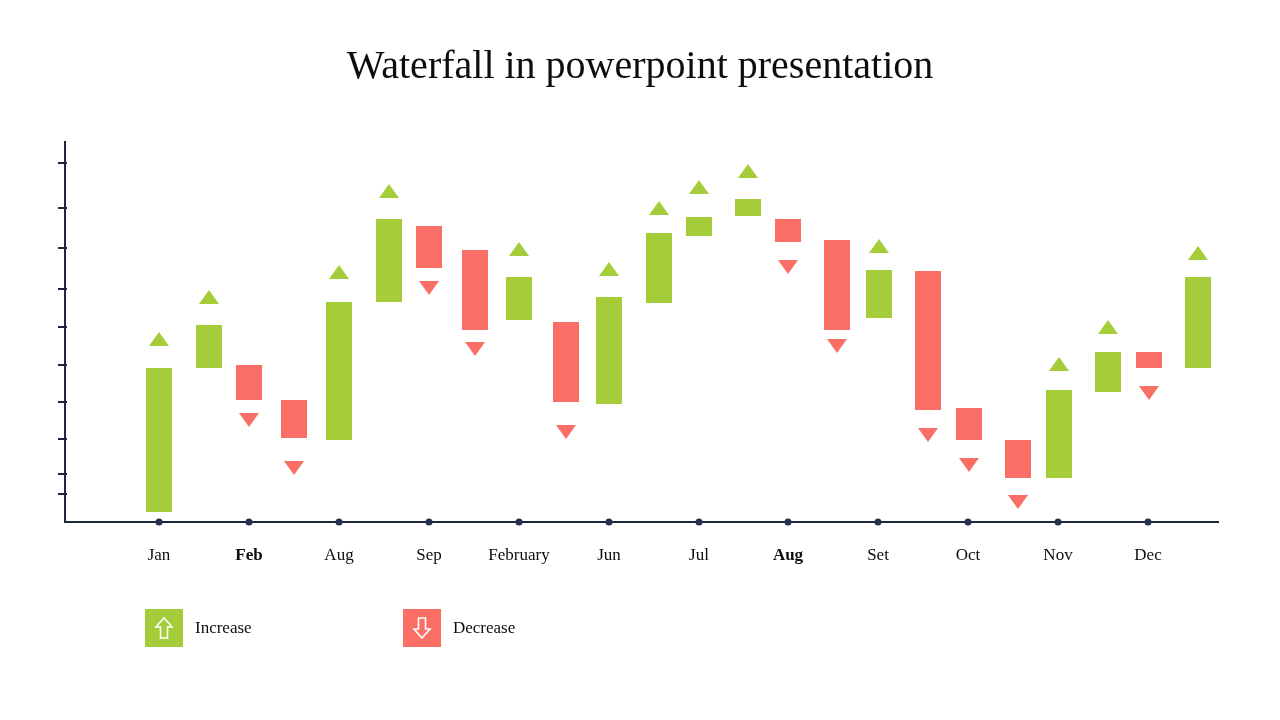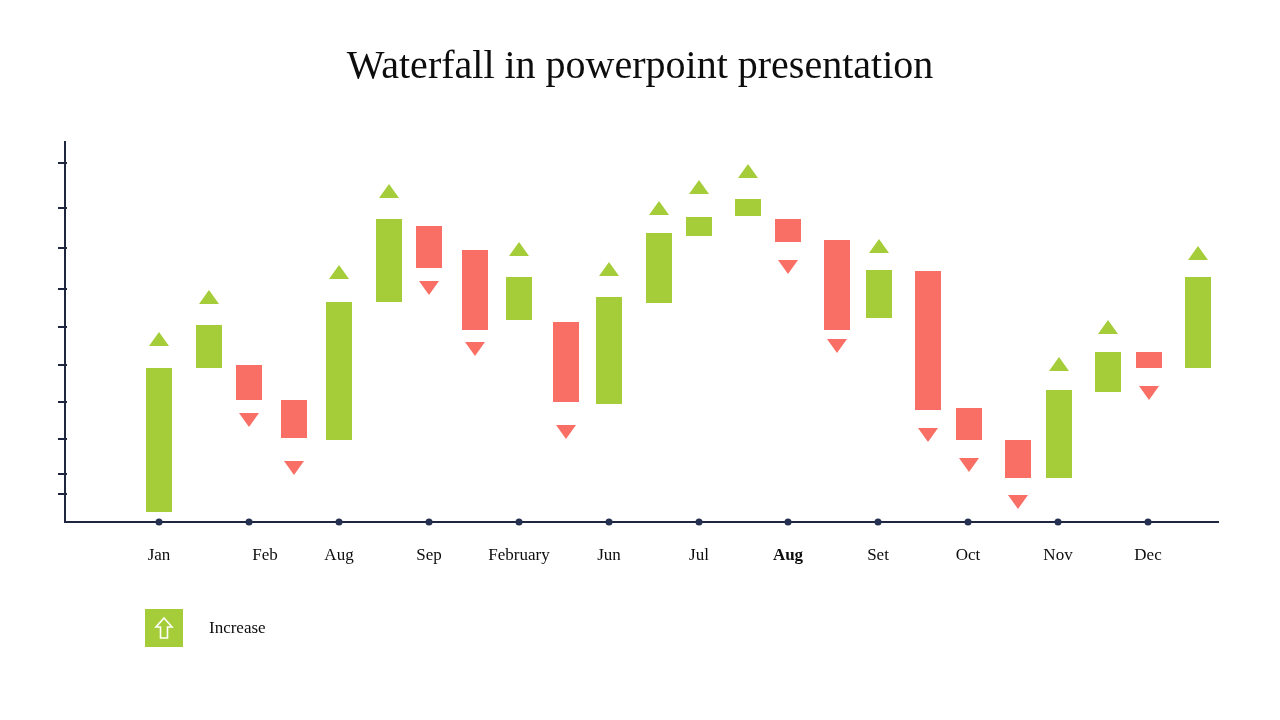--- a/index.html
+++ b/index.html
@@ -134,21 +134,21 @@
     width: 38px;
     height: 38px;
     display: flex;
     align-items: center;
     justify-content: center;
     flex: 0 0 auto;
   }
   .legend-swatch.inc { background: #a4cd39; }
   .legend-swatch.dec { background: #fa6f65; }
   .legend-label {
-    margin-left: 26px;
+    margin-left: 12px;
     font-family: "Liberation Serif", serif;
     font-size: 17px;
     color: #0d0d0d;
     white-space: nowrap;
   }
   #legend-increase { left: 145px; top: 609px; }
   #legend-decrease { left: 403px; top: 609px; }
 </style>
 </head>
 <body>
@@ -233,21 +233,21 @@
         <div class="axis-dot" style="left: 609px;"></div>
         <div class="axis-dot" style="left: 699px;"></div>
         <div class="axis-dot" style="left: 788px;"></div>
         <div class="axis-dot" style="left: 878px;"></div>
         <div class="axis-dot" style="left: 968px;"></div>
         <div class="axis-dot" style="left: 1058px;"></div>
         <div class="axis-dot" style="left: 1148px;"></div>
       </div>
     <div id="x-labels">
         <div class="x-label" style="left: 159px;">Jan</div>
-        <div class="x-label" style="left: 265px;">Feb</div>
+        <div class="x-label" style="left: 249px; font-weight: bold;">Feb</div>
         <div class="x-label" style="left: 339px;">Aug</div>
         <div class="x-label" style="left: 429px;">Sep</div>
         <div class="x-label" style="left: 519px;">February</div>
         <div class="x-label" style="left: 609px;">Jun</div>
         <div class="x-label" style="left: 699px;">Jul</div>
         <div class="x-label" style="left: 788px; font-weight: bold;">Aug</div>
         <div class="x-label" style="left: 878px;">Set</div>
         <div class="x-label" style="left: 968px;">Oct</div>
         <div class="x-label" style="left: 1058px;">Nov</div>
         <div class="x-label" style="left: 1148px;">Dec</div>
@@ -257,15 +257,23 @@
   <div id="legend">
     <div class="legend-entry" id="legend-increase">
       <span class="legend-swatch inc">
         <svg width="22" height="26" viewBox="0 0 22 26" aria-hidden="true">
           <polygon points="11,3 19,12 14.5,12 14.5,23 7.5,23 7.5,12 3,12" fill="none" stroke="#ffffff" stroke-width="1.6" stroke-linejoin="miter"></polygon>
         </svg>
       </span>
       <span class="legend-label">Increase</span>
     </div>
 
+    <div class="legend-entry" id="legend-decrease">
+      <span class="legend-swatch dec">
+        <svg width="22" height="26" viewBox="0 0 22 26" aria-hidden="true">
+          <polygon points="11,23 19,14 14.5,14 14.5,3 7.5,3 7.5,14 3,14" fill="none" stroke="#ffffff" stroke-width="1.6" stroke-linejoin="miter"></polygon>
+        </svg>
+      </span>
+      <span class="legend-label">Decrease</span>
+    </div>
   </div>
 
 </div>
 
 </body></html>

